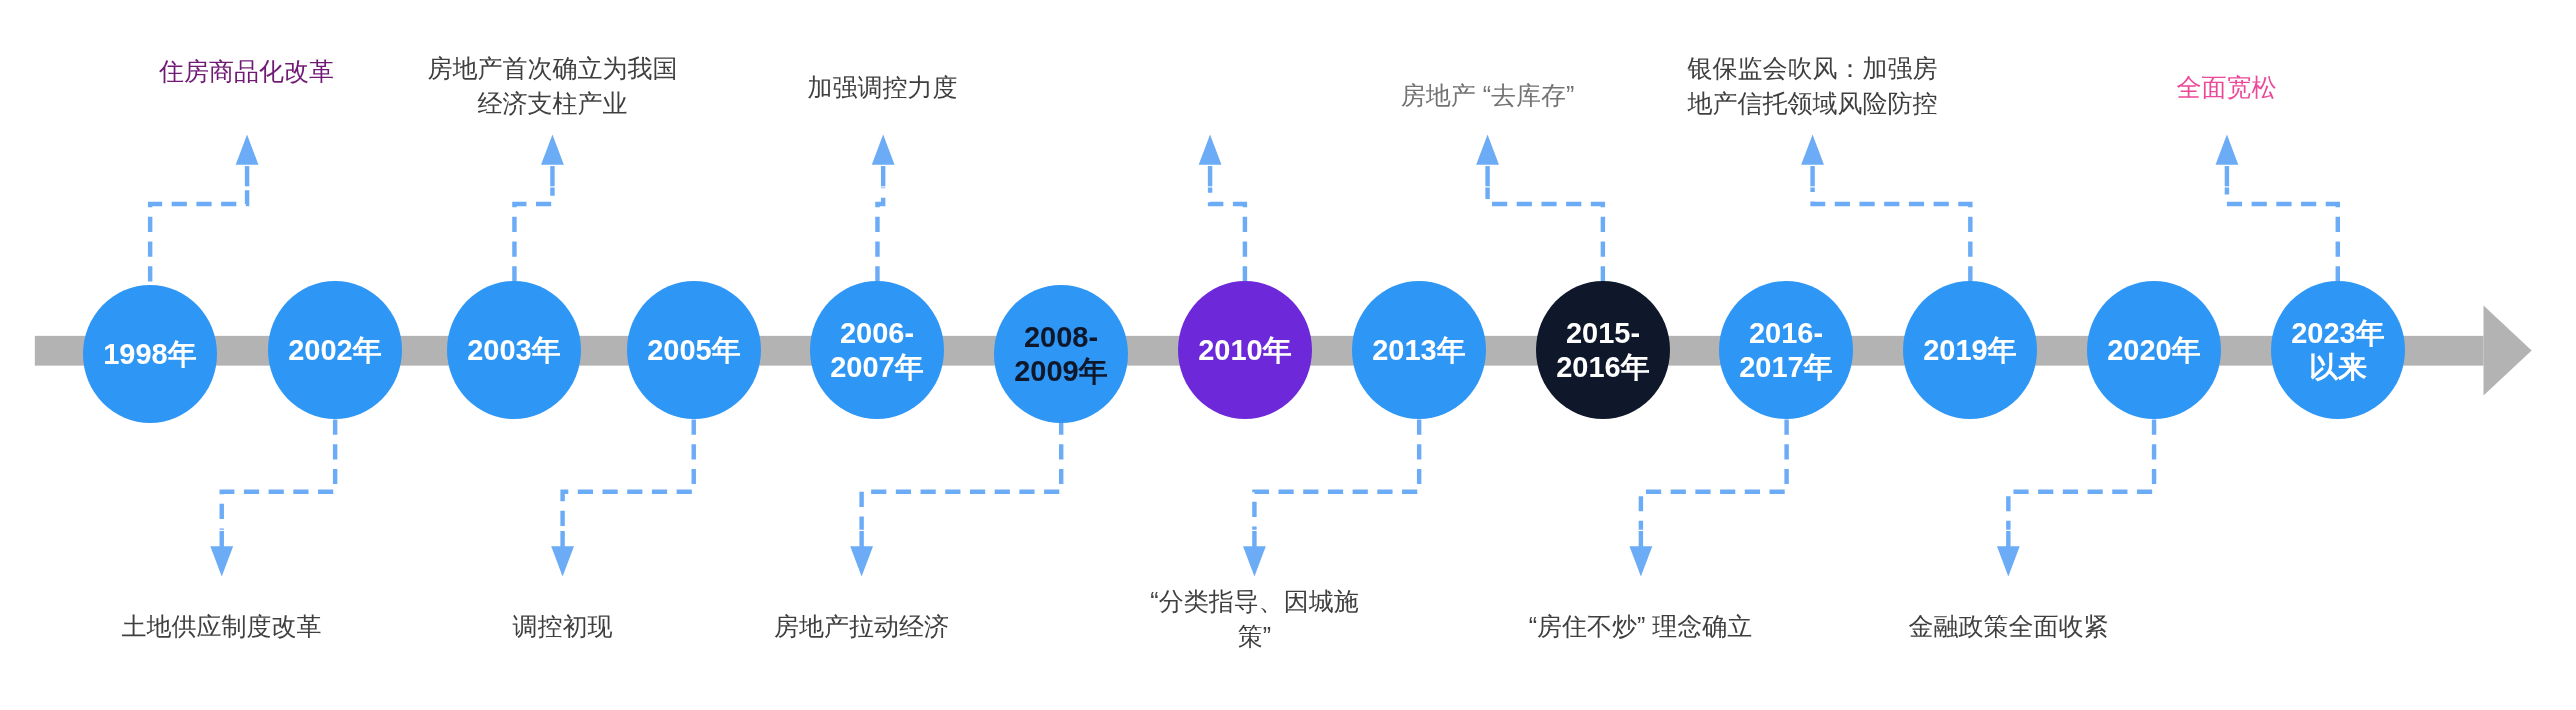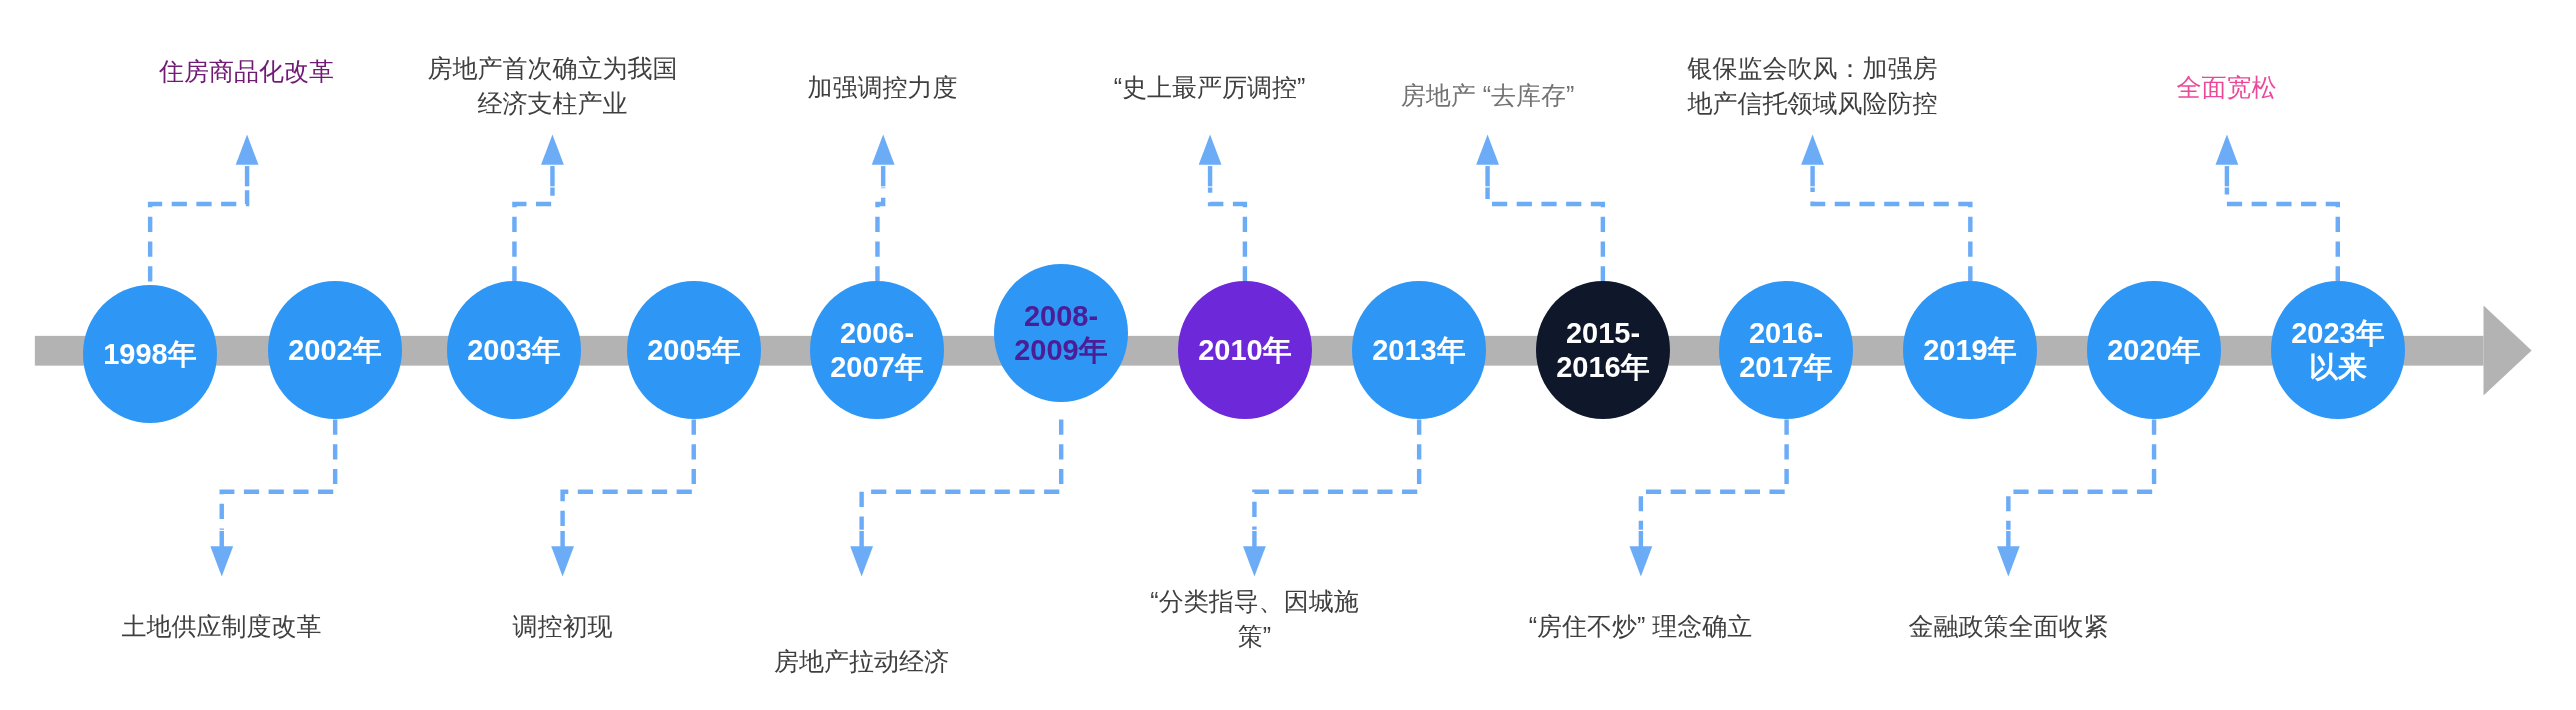--- a/index.html
+++ b/index.html
@@ -82,25 +82,24 @@
     <div class="year-circle" style="left: 268px; top: 281px; width: 134px; height: 138px; background: rgb(46, 150, 245); color: rgb(255, 255, 255);">2002年</div>
     <div class="event-label" style="left: 19px; top: 609px; color: rgb(63, 63, 63);">土地供应制度改革</div>
     <div class="year-circle" style="left: 447px; top: 281px; width: 134px; height: 138px; background: rgb(46, 150, 245); color: rgb(255, 255, 255);">2003年</div>
     <div class="event-label" style="left: 350px; top: 51px; color: rgb(63, 63, 63);">房地产首次确立为我国
 经济支柱产业</div>
     <div class="year-circle" style="left: 627px; top: 281px; width: 134px; height: 138px; background: rgb(46, 150, 245); color: rgb(255, 255, 255);">2005年</div>
     <div class="event-label" style="left: 360px; top: 609px; color: rgb(63, 63, 63);">调控初现</div>
     <div class="year-circle" style="left: 810px; top: 281px; width: 134px; height: 138px; background: rgb(46, 150, 245); color: rgb(255, 255, 255);">2006-
 2007年</div>
     <div class="event-label" style="left: 680px; top: 70px; color: rgb(63, 63, 63);">加强调控力度</div>
-    <div class="year-circle" style="left: 994px; top: 264px; width: 134px; height: 138px; background: rgb(46, 150, 245); color: #4c1d95;">2008-
+    <div class="year-circle" style="left: 994px; top: 285px; width: 134px; height: 138px; background: rgb(46, 150, 245); color: #0f172a;">2008-
 2009年</div>
-    <div class="event-label" style="left: 659px; top: 609px; color: rgb(63, 63, 63); margin-top: 35px;">房地产拉动经济</div>
+    <div class="event-label" style="left: 659px; top: 609px; color: rgb(63, 63, 63);">房地产拉动经济</div>
     <div class="year-circle" style="left: 1178px; top: 281px; width: 134px; height: 138px; background: #6d28d9; color: rgb(255, 255, 255);">2010年</div>
-    <div class="event-label" style="left: 1007px; top: 70px; color: rgb(63, 63, 63);">“史上最严厉调控”</div>
     <div class="year-circle" style="left: 1352px; top: 281px; width: 134px; height: 138px; background: rgb(46, 150, 245); color: rgb(255, 255, 255);">2013年</div>
     <div class="event-label" style="left: 1052px; top: 584px; color: rgb(63, 63, 63);">“分类指导、因城施
 策”</div>
     <div class="year-circle" style="left: 1536px; top: 281px; width: 134px; height: 138px; background: #0f172a; color: rgb(255, 255, 255);">2015-
 2016年</div>
     <div class="event-label" style="left: 1285px; top: 78px; color: #737373; text-align: center;">房地产 “去库存”</div>
     <div class="year-circle" style="left: 1719px; top: 281px; width: 134px; height: 138px; background: rgb(46, 150, 245); color: rgb(255, 255, 255);">2016-
 2017年</div>
     <div class="event-label" style="left: 1438px; top: 609px; color: rgb(63, 63, 63);">“房住不炒” 理念确立</div>
     <div class="year-circle" style="left: 1903px; top: 281px; width: 134px; height: 138px; background: rgb(46, 150, 245); color: rgb(255, 255, 255);">2019年</div>

